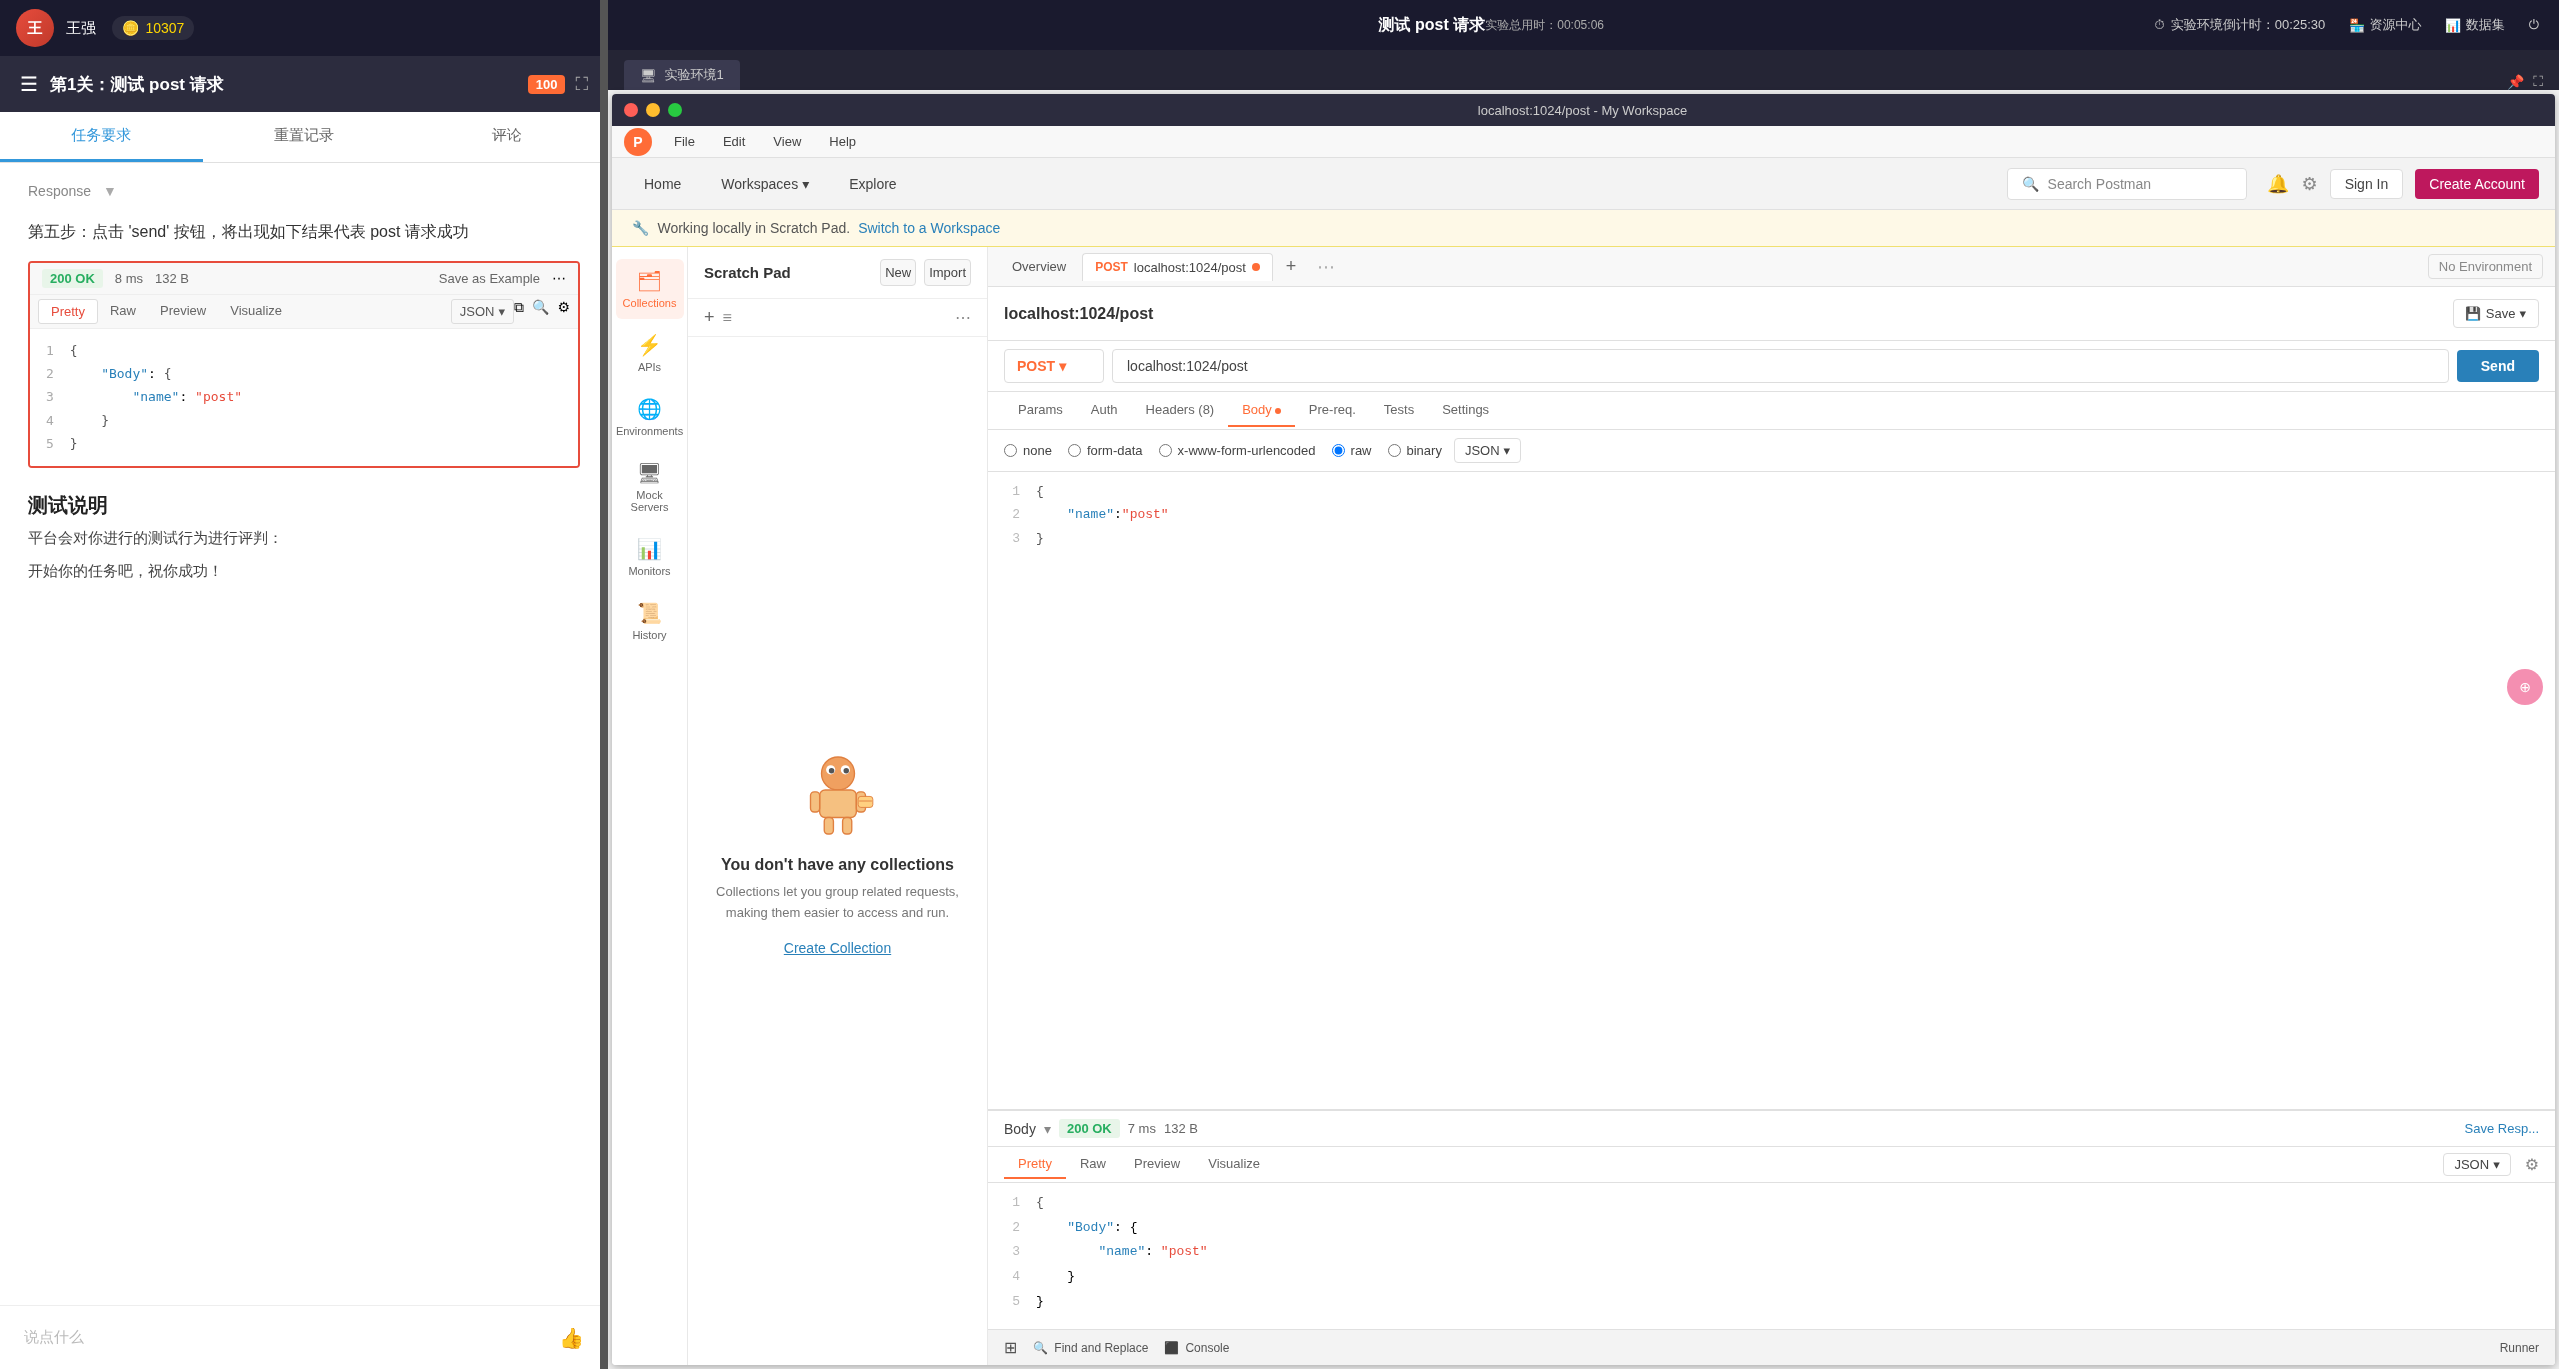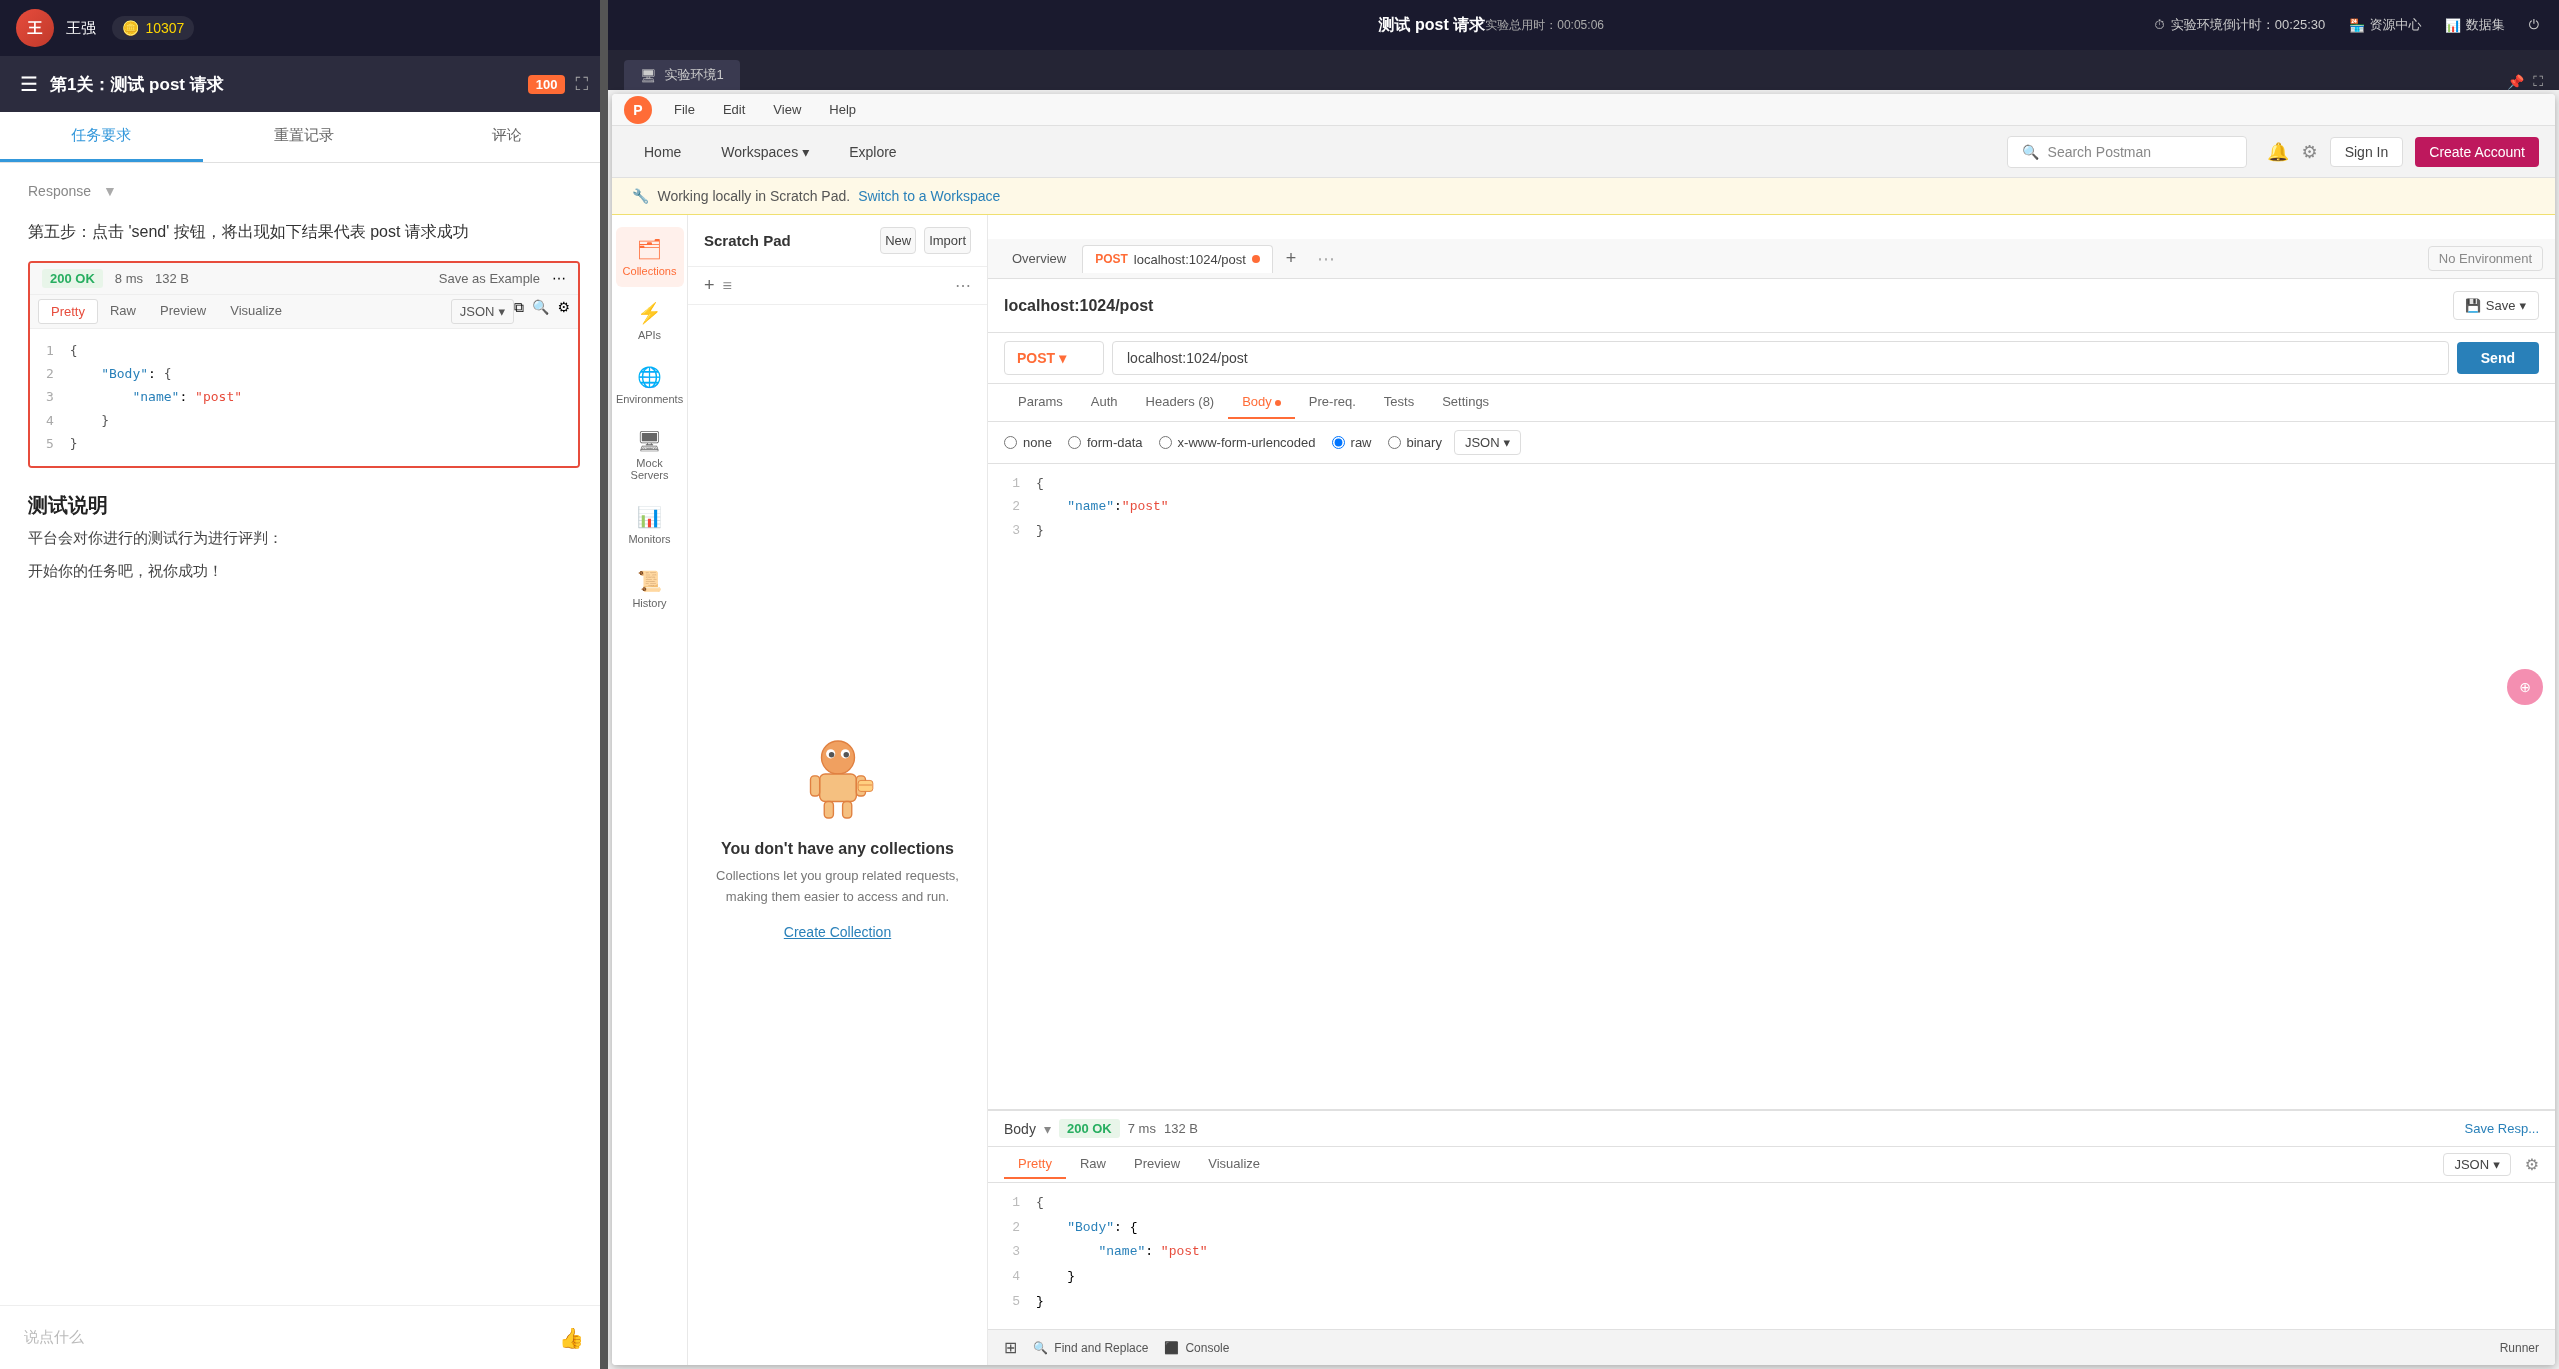--- a/index.html
+++ b/index.html
@@ -616,21 +616,20 @@
       text-decoration: underline;
     }
 
     
     .pm-request-area {
       flex: 1;
       display: flex;
       flex-direction: column;
       background: #fff;
       overflow: hidden;
-      margin-top: 24px;
     }
 
     .pm-tabs-bar-top {
       display: flex;
       align-items: center;
       border-bottom: 1px solid #e0e0e0;
       padding: 0 12px;
       height: 40px;
       gap: 4px;
       background: #f8f8f8;
@@ -1133,20 +1132,29 @@
       <span>实验环境1</span>
     </div>
     <div class="rp-tab-icons">
       <span>📌</span>
       <span>⛶</span>
     </div>
   </div>
 
   <div class="postman-window">
 
+    <div class="pm-titlebar">
+      <div class="pm-wm-buttons">
+        <div class="wm-btn wm-close"></div>
+        <div class="wm-btn wm-min"></div>
+        <div class="wm-btn wm-max"></div>
+      </div>
+      <span class="pm-title-text">localhost:1024/post - My Workspace</span>
+      <div style="width:60px"></div>
+    </div>
 
     <div class="pm-menubar">
       <div style="width:28px;height:28px;background:#ff6c37;border-radius:50%;display:flex;align-items:center;justify-content:center;color:#fff;font-weight:bold;font-size:14px;">P</div>
       <span class="pm-menu-item">File</span>
       <span class="pm-menu-item">Edit</span>
       <span class="pm-menu-item">View</span>
       <span class="pm-menu-item">Help</span>
     </div>
 
     <div class="pm-navbar">

